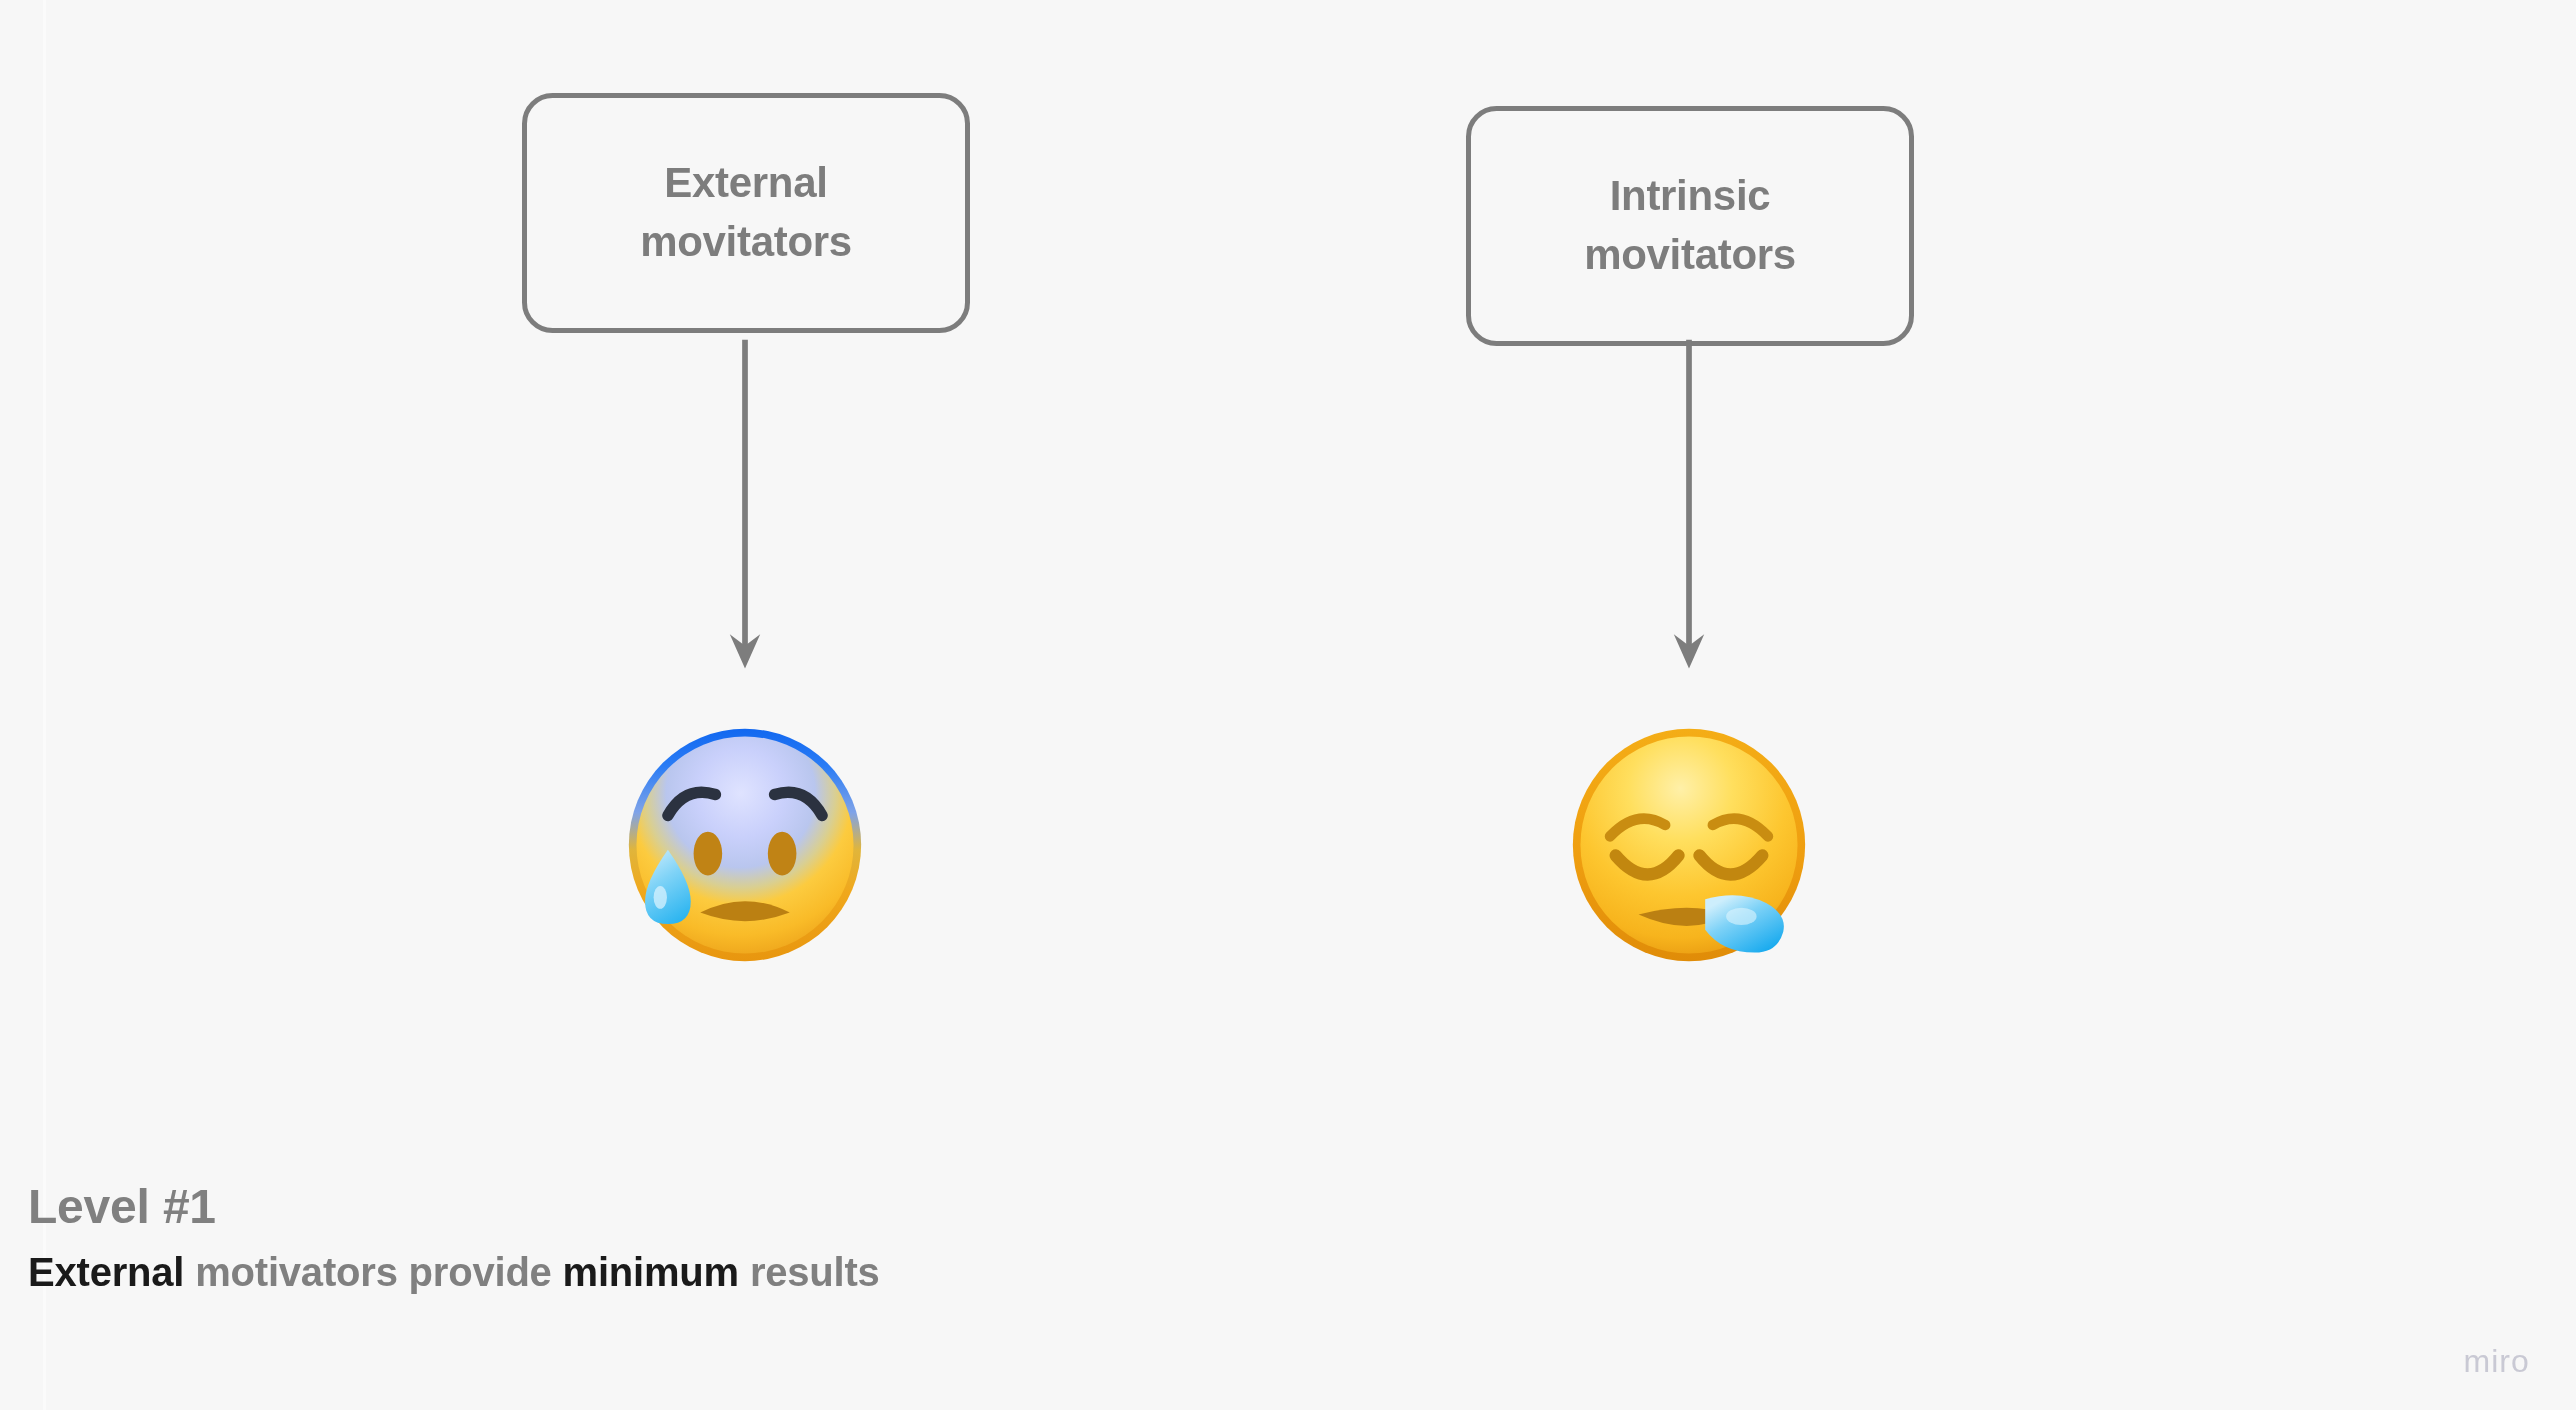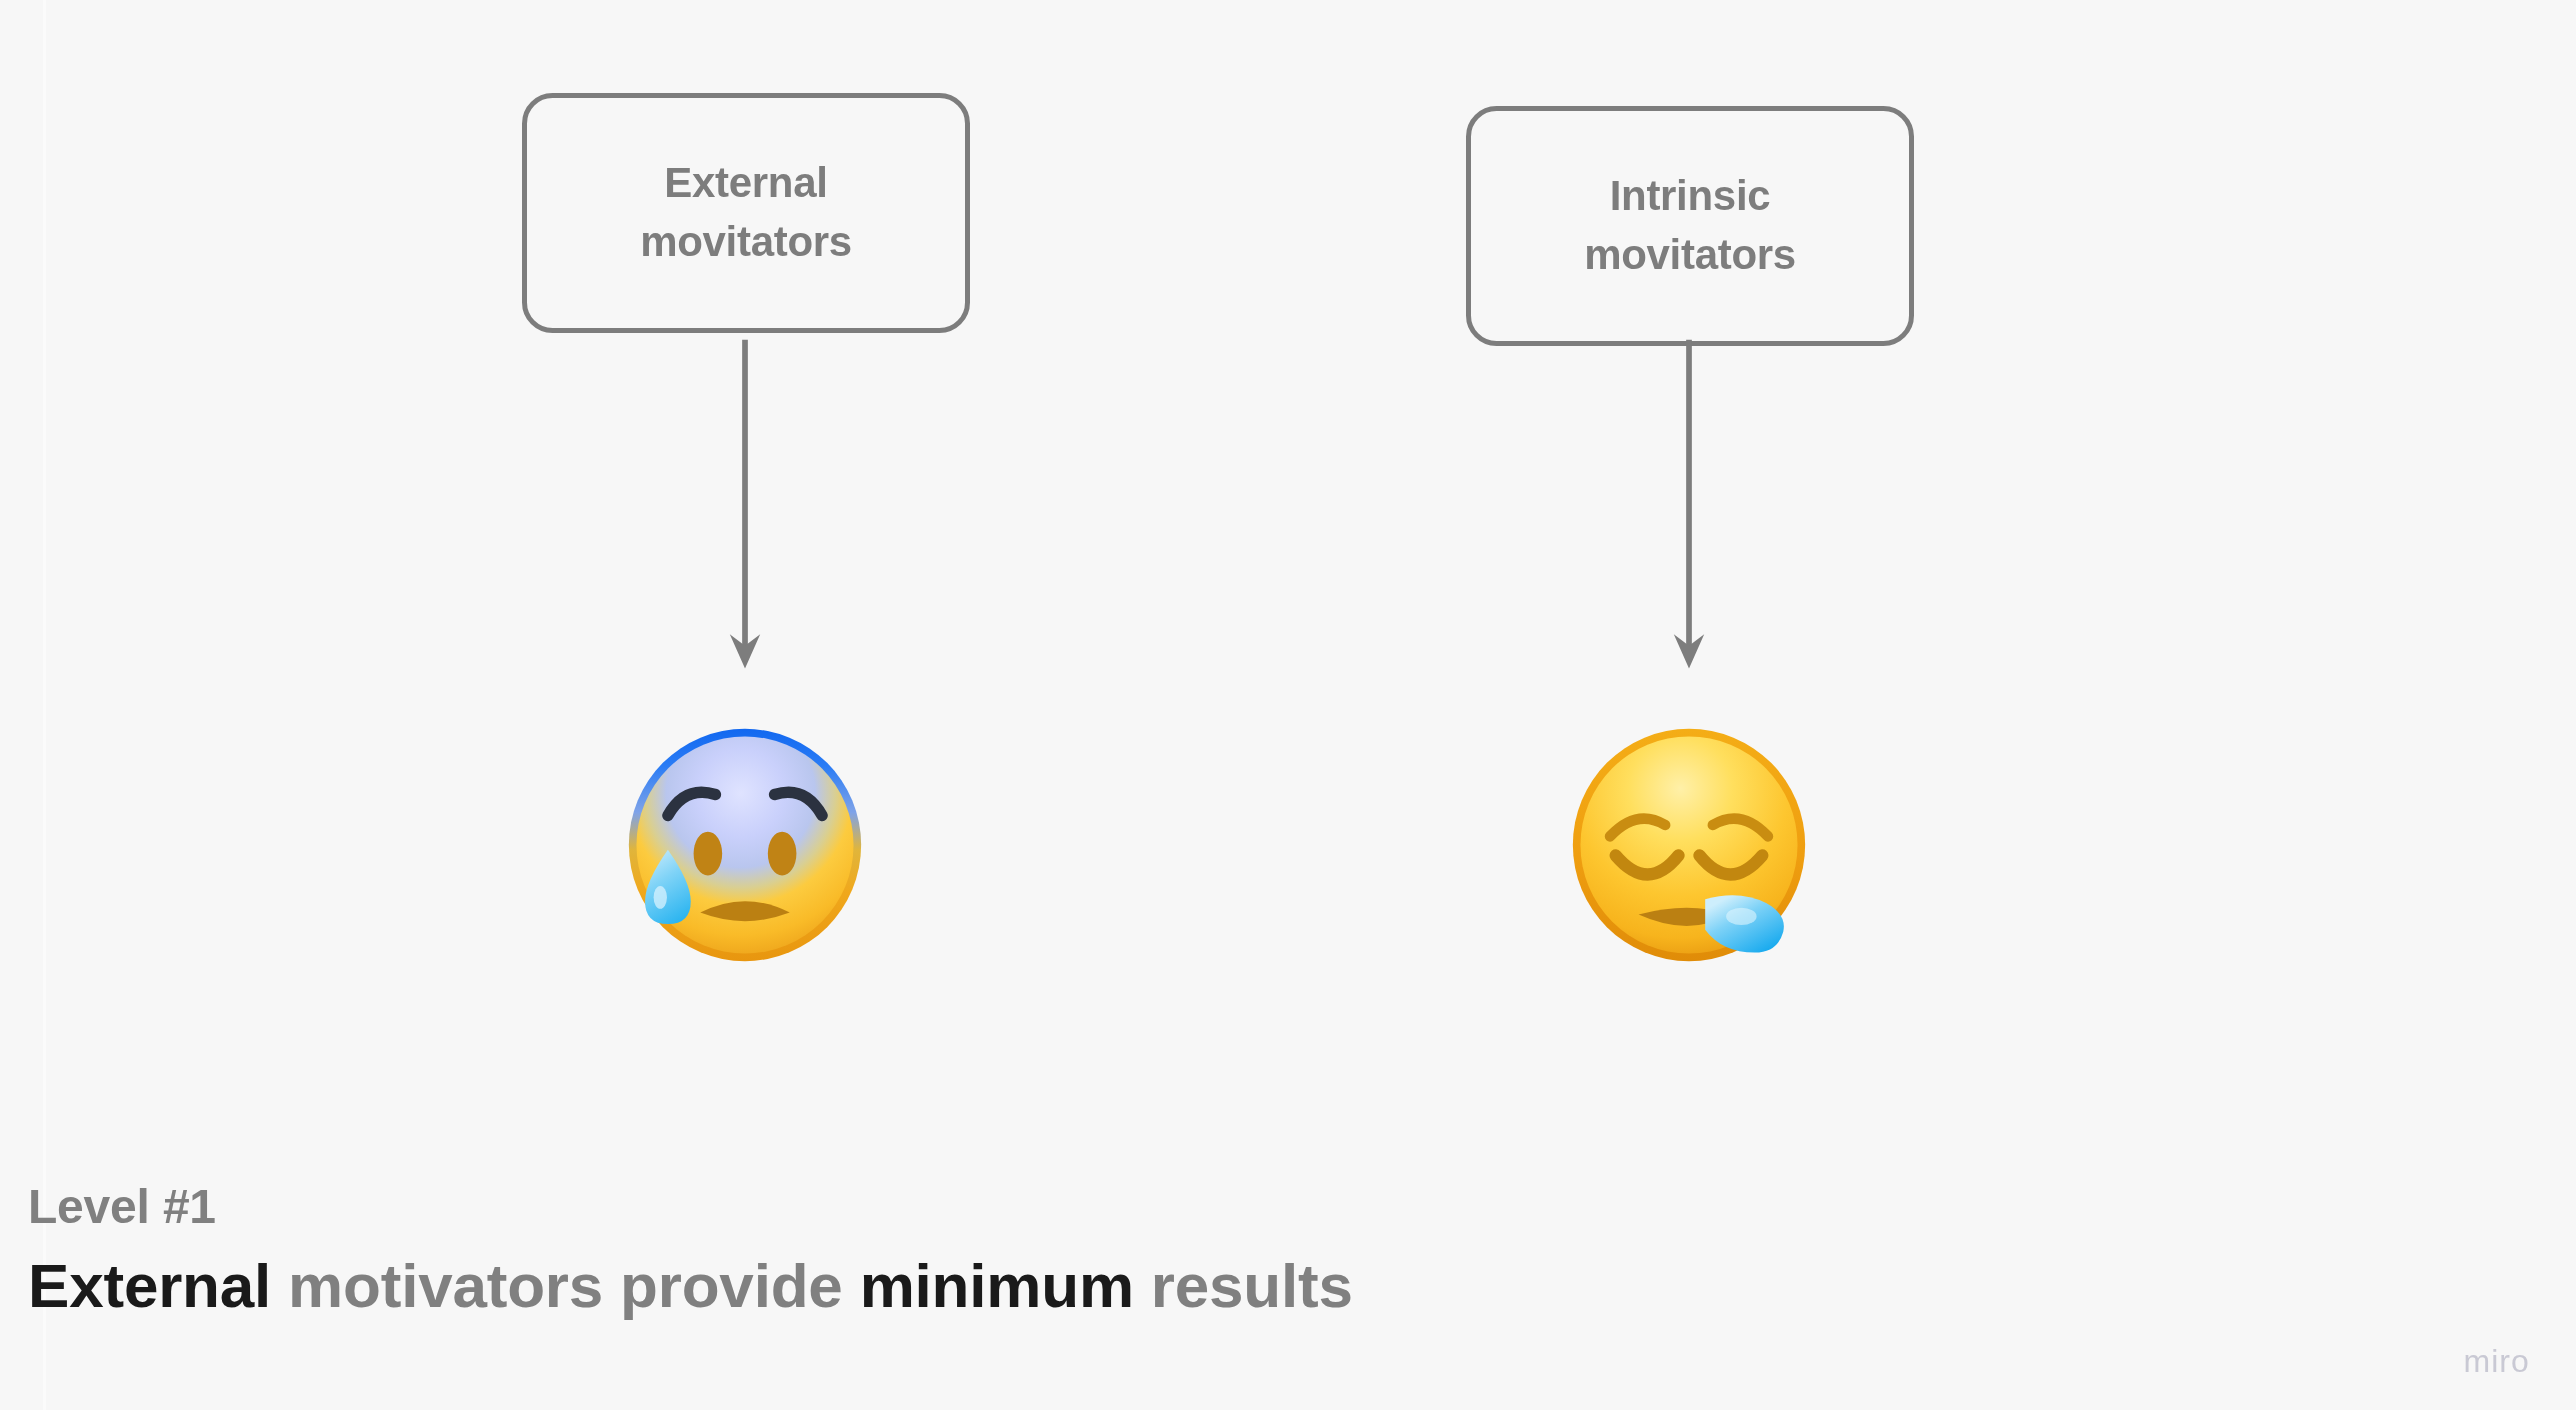--- a/index.html
+++ b/index.html
@@ -83,21 +83,21 @@
     padding-left: 28px;
   }
   .caption-line1 {
     font-size: 48px;
     font-weight: bold;
     color: #808080;
     line-height: 1.22;
     letter-spacing: -0.2px;
   }
   .caption-line2 {
-    font-size: 62px;
+    font-size: 40px;
     font-weight: bold;
     color: #808080;
     line-height: 1.22;
     letter-spacing: -0.2px;
     margin-top: 11.4px;
   }
   .em-dark { color: #1a1a1a; }
 
   
   .watermark {

